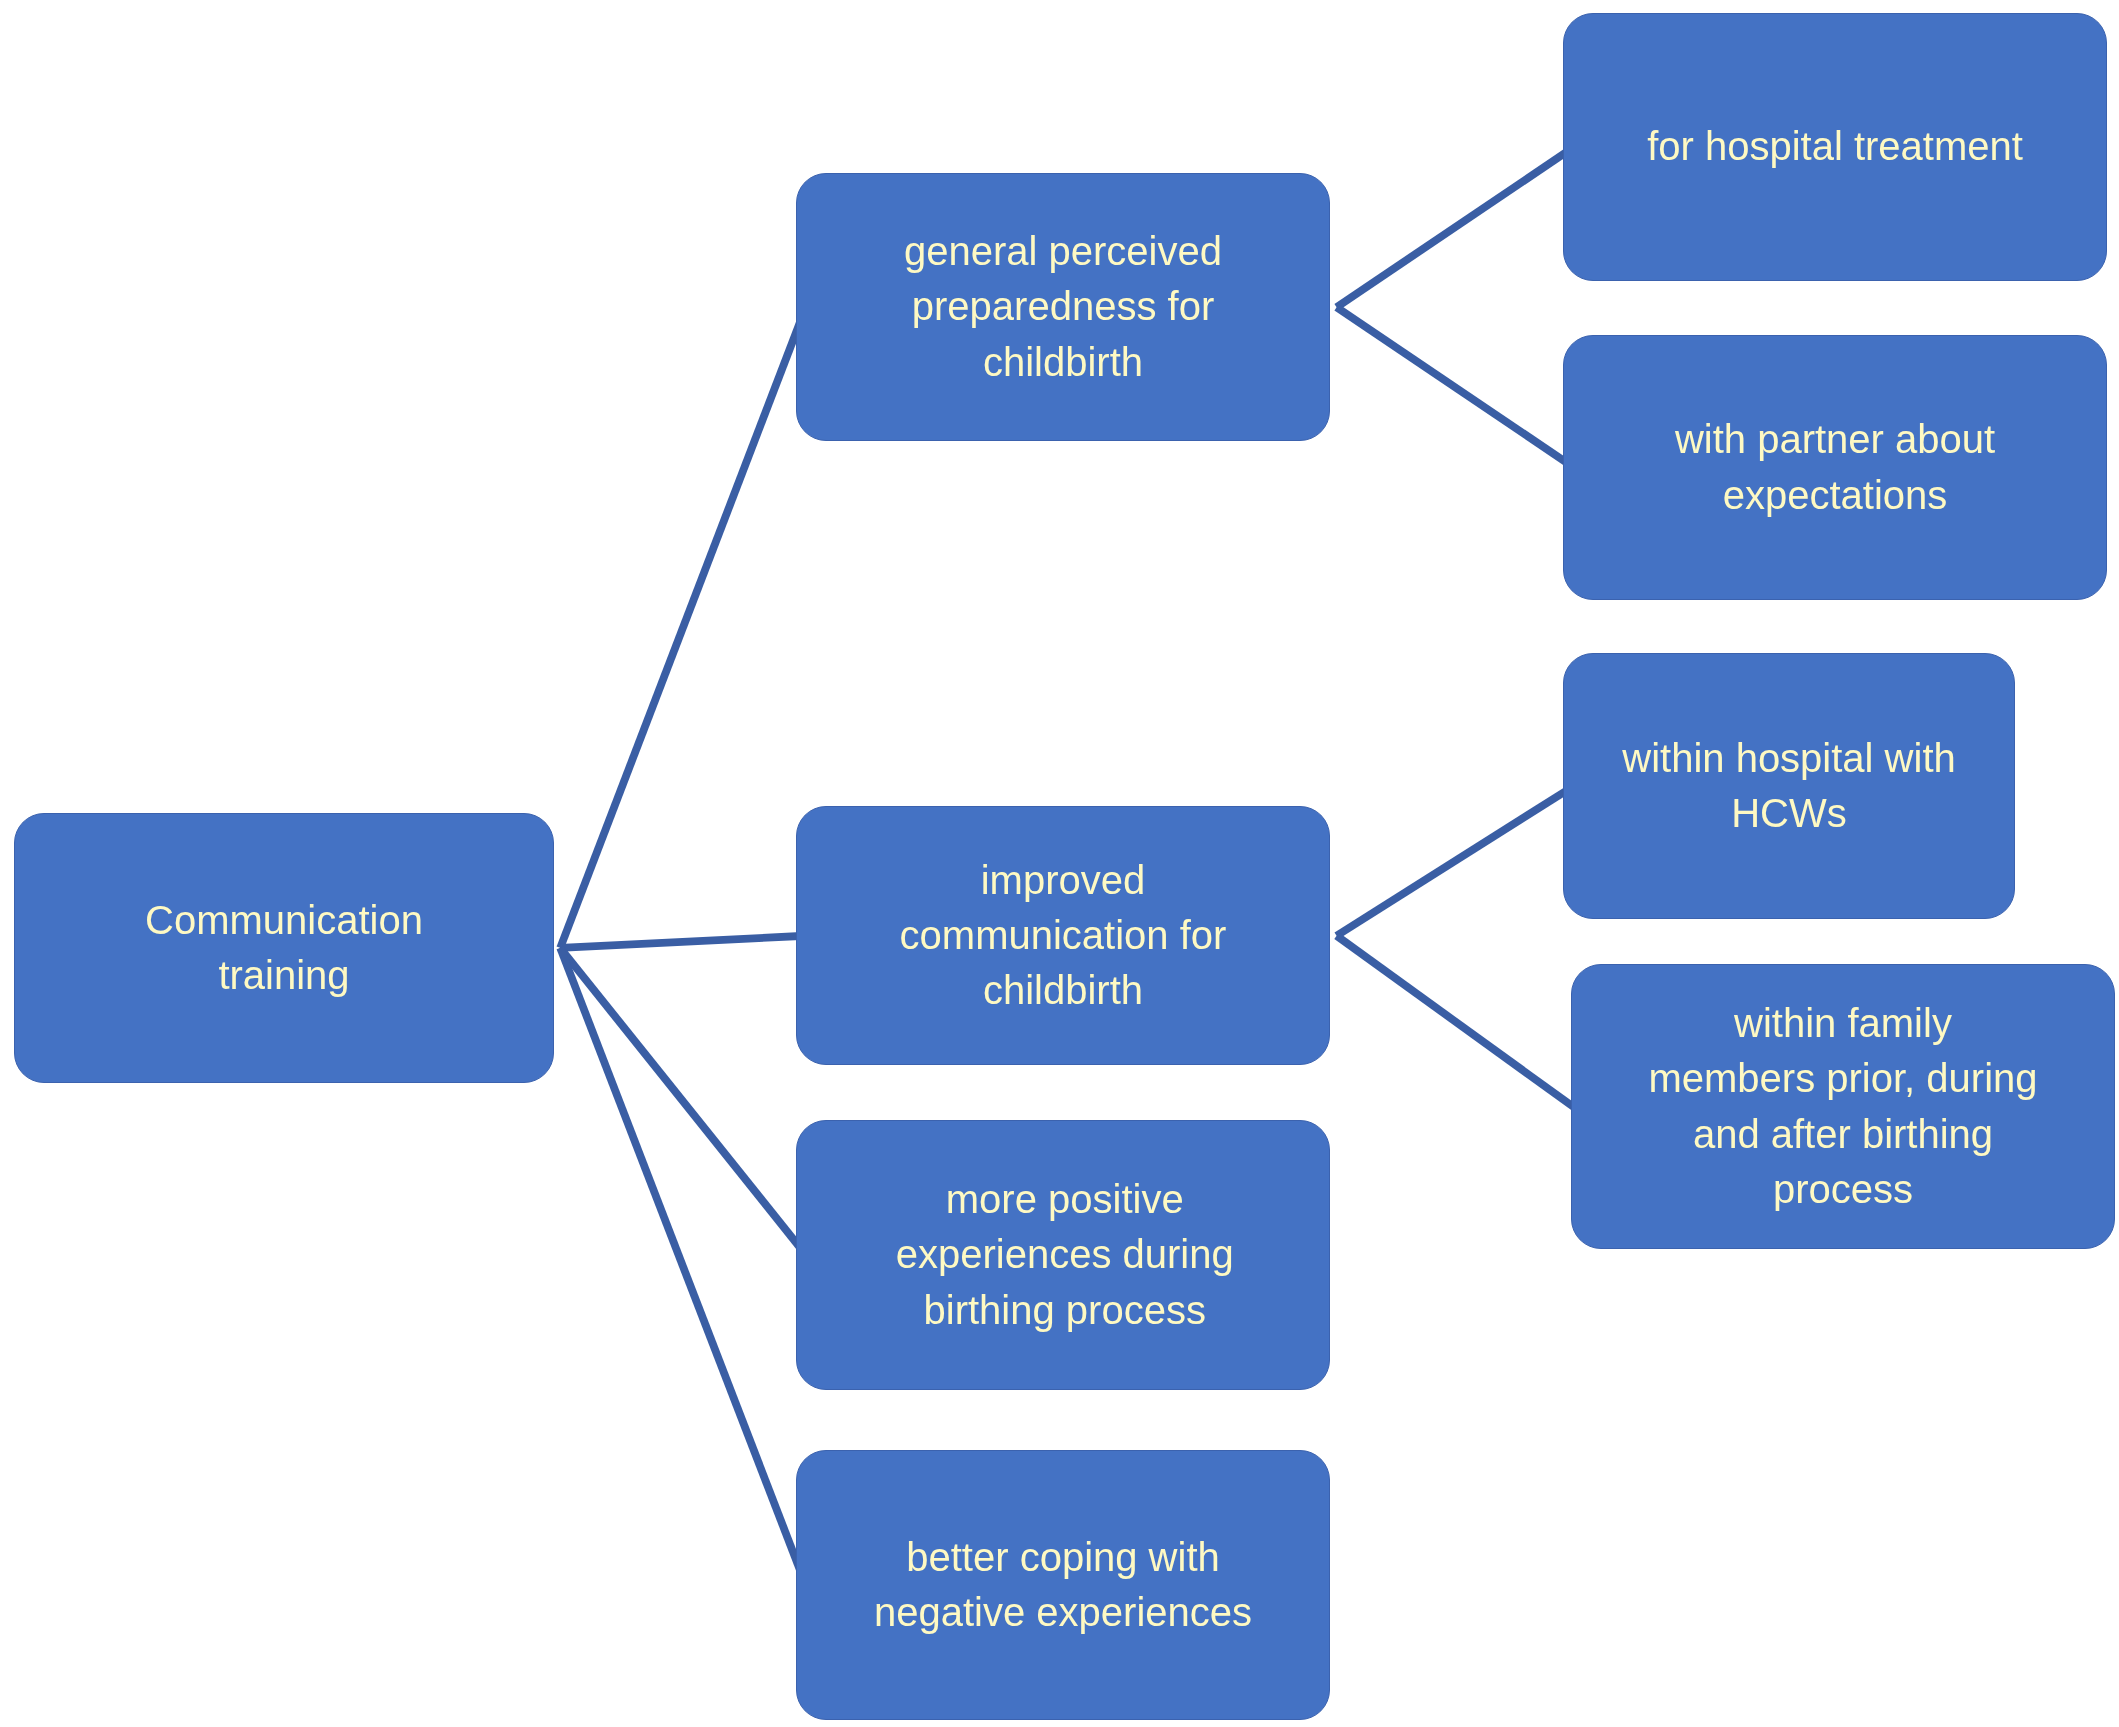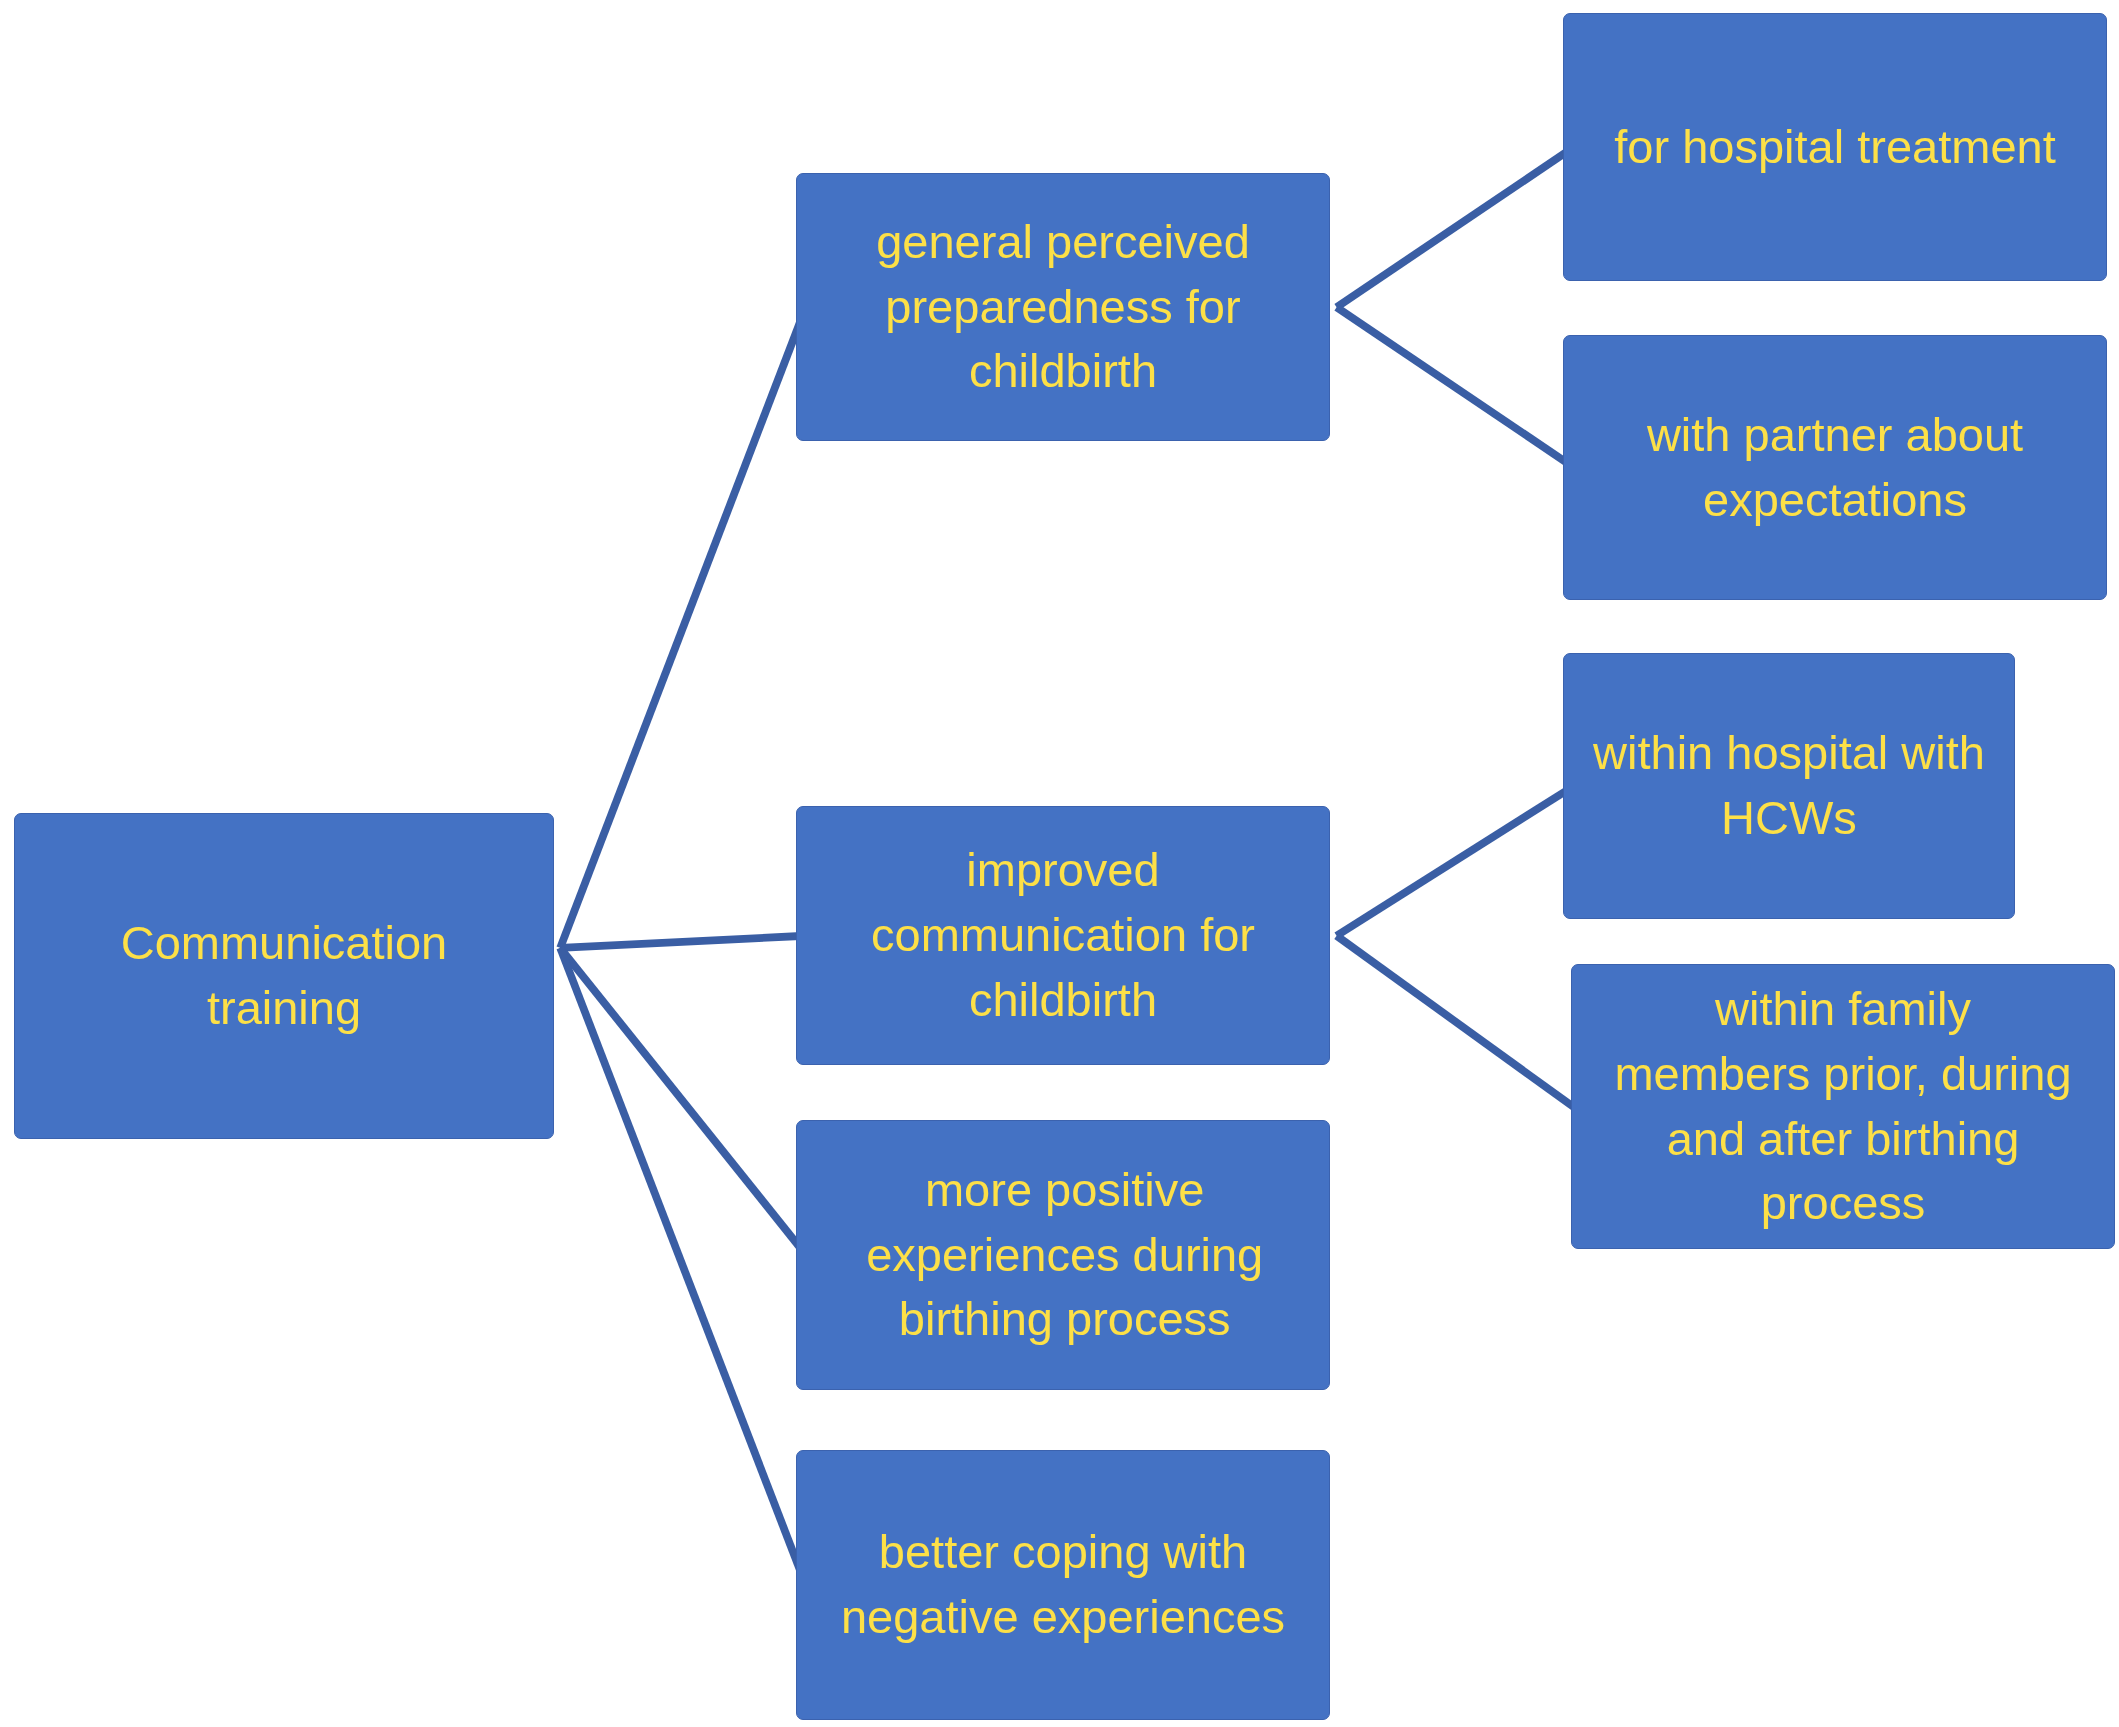--- a/index.html
+++ b/index.html
@@ -22,33 +22,33 @@
     width: 2119px;
     height: 1728px;
     z-index: 1;
   }
   .node {
     position: absolute;
     z-index: 2;
     box-sizing: border-box;
     background: #4472C4;
     border: 1.7px solid #3B62AE;
-    border-radius: 7px;
-    color: #fde047;
+    border-radius: 30px;
+    color: #fef9c3;
     display: flex;
     align-items: center;
     justify-content: center;
     text-align: center;
-    font-size: 47px;
+    font-size: 40px;
     line-height: 1.38;
     white-space: pre-line;
     padding: 5.2px 8.6px;
   }
   
-  .n-root      { left: 14px;   top: 813px;  width: 540px; height: 326px; }
+  .n-root      { left: 14px;   top: 813px;  width: 540px; height: 270px; }
   
   .n-general   { left: 796px;  top: 173px;  width: 534px; height: 268px; }
   .n-improved  { left: 796px;  top: 806px;  width: 534px; height: 259px; }
   .n-positive  { left: 796px;  top: 1120px; width: 534px; height: 270px; padding-left: 12px; }
   .n-coping    { left: 796px;  top: 1450px; width: 534px; height: 270px; }
   
   .n-hospital  { left: 1563px; top: 13px;   width: 544px; height: 268px; }
   .n-partner   { left: 1563px; top: 335px;  width: 544px; height: 265px; }
   .n-hcws      { left: 1563px; top: 653px;  width: 452px; height: 266px; }
   .n-family    { left: 1563px; top: 964px; width: 544px; height: 285px; margin-left: 8px; }

